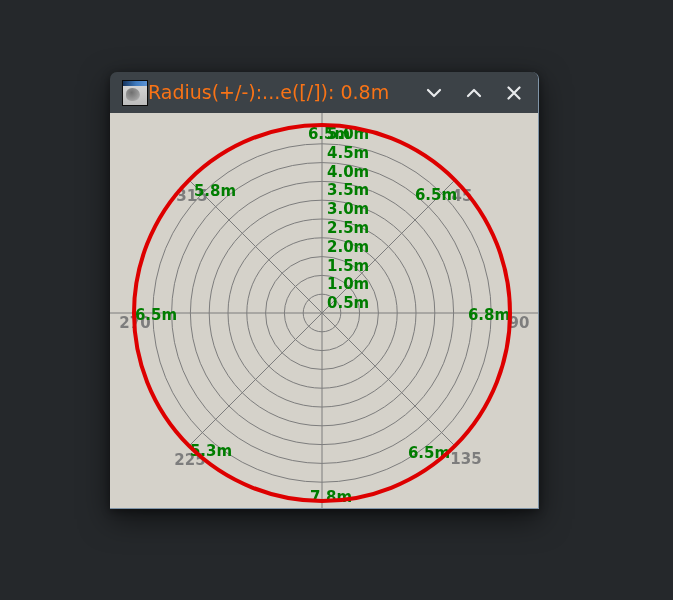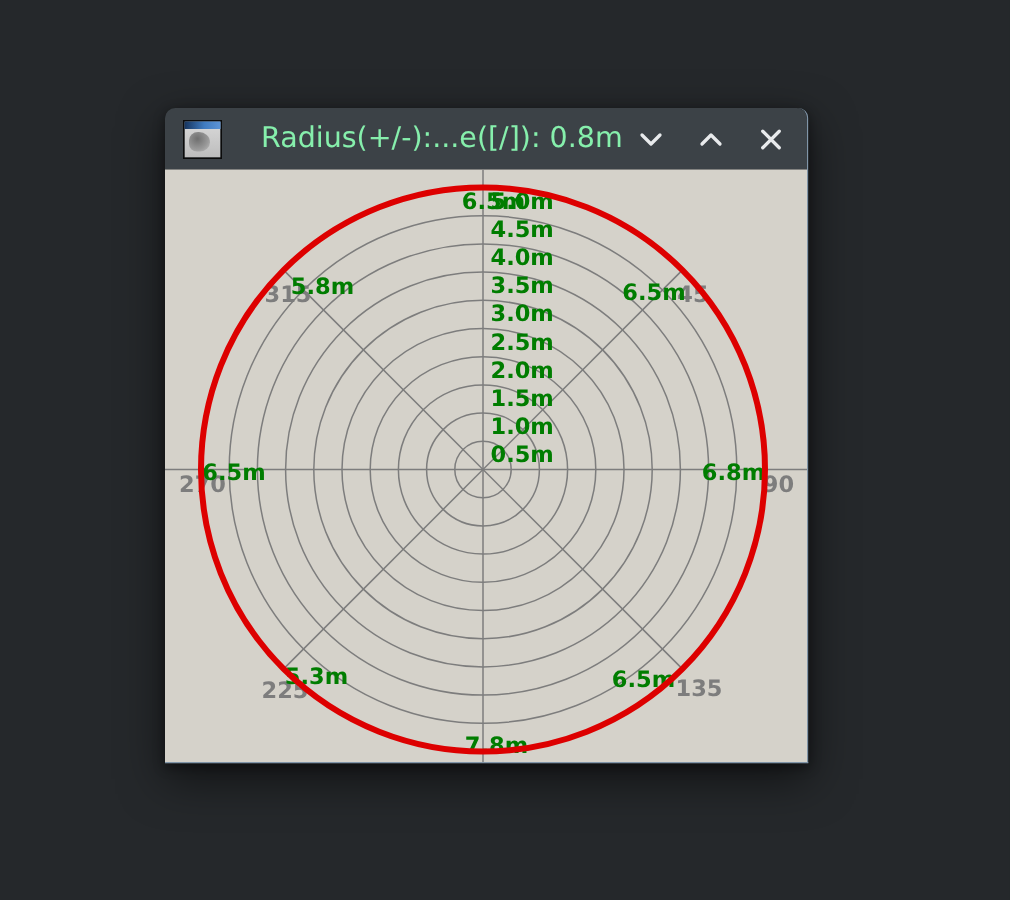--- a/index.html
+++ b/index.html
@@ -26,22 +26,22 @@
   }
   .app-icon .icon-titlebar{
     position:absolute;top:0;left:0;right:0;height:5px;
     background:linear-gradient(90deg,#16345e,#3f7bc0 55%,#5d94d6);
   }
   .app-icon .icon-blob{
     position:absolute;left:3px;top:7px;width:14px;height:13px;border-radius:45% 55% 50% 40%;
     background:radial-gradient(circle at 40% 35%,#6f6f6f,#9a9a9a 60%,#c2c2c2);
   }
   .title{
-    flex:1 1 auto;margin-left:26px;
-    color:#86efac;font-size:19px;line-height:41px;
+    flex:1 1 auto;margin-left:0;
+    color:#f97316;font-size:19px;line-height:41px;
     white-space:nowrap;overflow:hidden;
   }
   .controls{display:flex;align-items:center;gap:16px;margin-left:8px;}
   .win-btn{
     width:24px;height:24px;padding:0;border:none;background:transparent;cursor:pointer;
     display:flex;align-items:center;justify-content:center;
   }
   .win-btn svg{display:block;}
   .win-btn path{stroke:#e8eaec;stroke-width:2.2;fill:none;stroke-linecap:round;stroke-linejoin:round;}
   .content{

